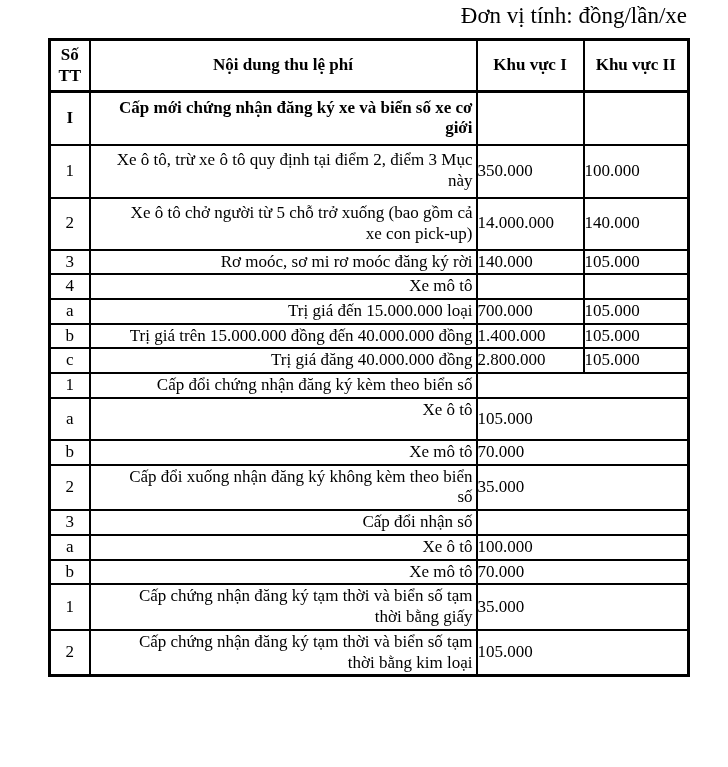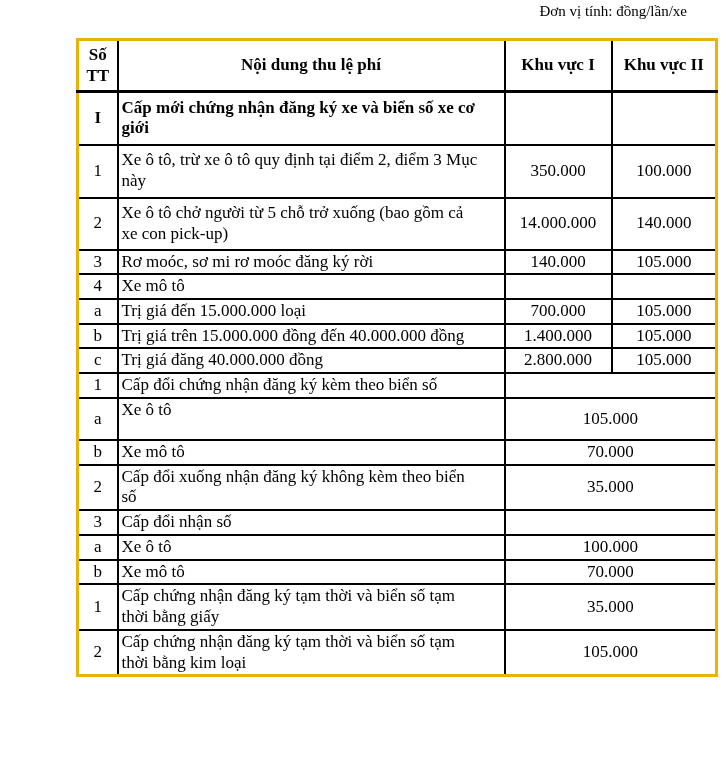--- a/index.html
+++ b/index.html
@@ -13,54 +13,53 @@
     position: relative;
     width: 728px;
     height: 767px;
     background: #ffffff;
     overflow: hidden;
   }
   .unit-caption {
     position: absolute;
     top: 3px;
     right: 41px;
-    font-size: 15px;
+    font-size: 23px;
     white-space: nowrap;
   }
   table.fee-table {
     position: absolute;
     left: 48px;
     top: 38px;
     width: 639px;
     border-collapse: collapse;
     table-layout: fixed;
-    border: 3px solid #eab308;
-    margin-left: 28px;
+    border: 3px solid #000000;
   }
   .fee-table th, .fee-table td {
     border: 2px solid #000;
     padding: 0;
     vertical-align: middle;
     font-size: 17px;
     line-height: 1.22;
     overflow: hidden;
   }
   .fee-table thead th {
     font-weight: bold;
     text-align: center;
     border-bottom: 3px solid #000;
     white-space: pre-line;
   }
   td.stt  { text-align: center; }
   td.label {
-    text-align: left;
+    text-align: right;
     padding: 1px 3px 1px 3px;
     white-space: pre-line;
   }
-  td.num  { text-align: center; }
+  td.num  { text-align: left; }
   tr.bold td.stt, tr.bold td.label { font-weight: bold; }
   td.vtop { vertical-align: top; }
 </style>
 </head>
 <body>
 
 <div class="page">
 
   <div class="unit-caption">Đơn vị tính: đồng/lần/xe</div>
 

